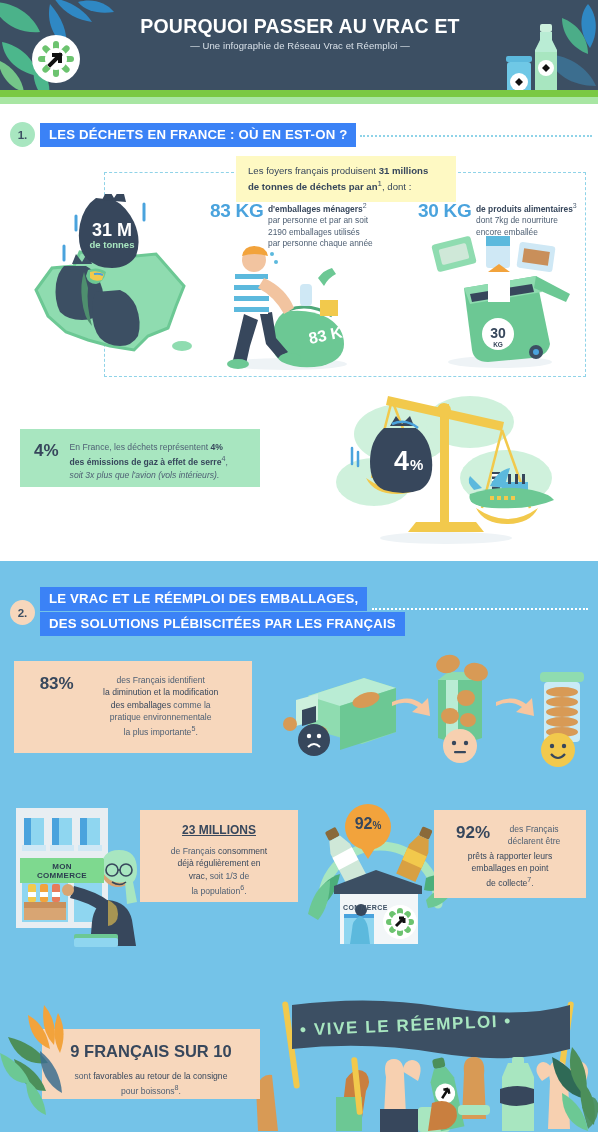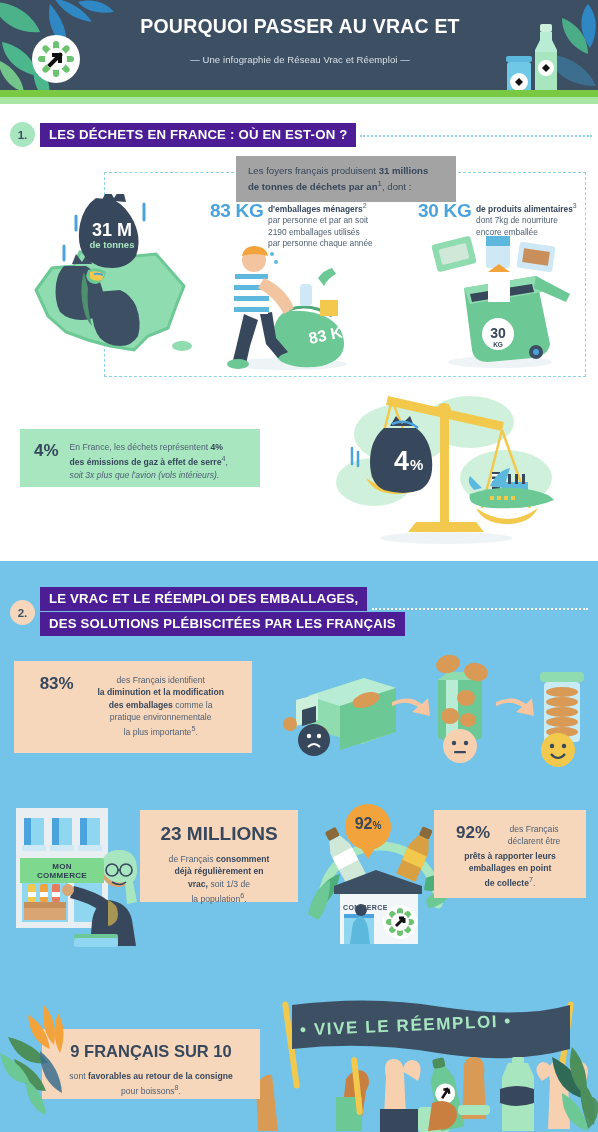--- a/index.html
+++ b/index.html
@@ -30,57 +30,57 @@
   }
   .logo-mark { position: absolute; left: 0; top: 0; width: 48px; height: 48px; }
   .title-wrap {
     position: absolute; left: 100px; top: 14px; width: 400px; text-align: center; z-index: 5;
   }
   .title-line {
     color: #ffffff; font-size: 19.5px; font-weight: bold; letter-spacing: 0.2px;
     line-height: 25px; white-space: nowrap;
   }
   .subtitle {
-    color: #d8e0e8; font-size: 9.5px; margin-top: 15px; letter-spacing: 0.1px;
+    color: #d8e0e8; font-size: 9.5px; margin-top: 1px; letter-spacing: 0.1px;
   }
   .leaf { position: absolute; }
 
   
   .sec1 {
     position: absolute; left: 0; top: 104px; width: 598px; height: 457px;
     background: #ffffff;
   }
   .sec-head { position: absolute; display: flex; align-items: center; }
   .sec-num {
     width: 25px; height: 25px; border-radius: 50%;
     display: flex; align-items: center; justify-content: center;
     font-size: 11.5px; font-weight: bold; color: #3c4f63; flex: 0 0 auto;
   }
   .sec-num.n1 { background: #a8e6c0; }
   .sec-num.n2 { background: #f7d7bc; }
   .sec-title-bar {
-    background: #4c1d95; color: #ffffff; font-weight: bold;
+    background: #3b82f6; color: #ffffff; font-weight: bold;
     padding: 3px 9px 4px 9px; font-size: 13.2px; letter-spacing: 0.2px;
     margin-left: 5px; line-height: 17px;
   }
   .dotline {
     position: absolute; height: 0; border-top: 2px dotted #8fd3e8;
   }
 
   
   .dashbox {
     position: absolute; border: 1.5px dashed #8fd3e8;
     border-top: none;
   }
   .dashbox-top-l, .dashbox-top-r {
     position: absolute; border-top: 1.5px dashed #8fd3e8; height: 0;
   }
 
   .callout-green {
-    position: absolute; background: #a3a3a3; color: #37475c;
+    position: absolute; background: #fef9c3; color: #37475c;
     font-size: 9.6px; line-height: 13.2px; padding: 8px 12px;
   }
   .callout-green b { font-weight: bold; }
 
   .statnum { color: #4aa3dd; font-weight: bold; font-size: 19px; letter-spacing: -0.3px; }
   .stattxt { color: #4f6074; font-size: 8.4px; line-height: 11.4px; }
   .stattxt b { color: #37475c; font-weight: bold; }
 
   .green-panel {
     position: absolute; background: #a8e6c0; display: flex; align-items: flex-start;
@@ -94,21 +94,21 @@
   
   .sec2 {
     position: absolute; left: 0; top: 561px; width: 598px; height: 571px;
     background: #74c3e8;
   }
   .peach-panel {
     position: absolute; background: #f7d7bc; padding: 13px 15px; text-align: center;
   }
   .peach-panel .big { color: #37475c; font-weight: bold; font-size: 17px; }
   .peach-panel .txt { color: #4f6074; font-size: 8.6px; line-height: 12.3px; }
-  .peach-panel .txt b { color: #37475c; font-weight: bold; }
+  .peach-panel .txt b { color: #37475c; font-weight: normal; }
 
   .flex-row { display: flex; align-items: flex-start; }
 
   .shop-sign {
     position: absolute; background: #7ed98f; color: #2c3e50;
     font-weight: bold; font-size: 8px; letter-spacing: 0.3px;
     padding: 3px 6px; text-align: center;
   }
   .commerce-label {
     position: absolute; color: #3c4f63; font-weight: bold;
@@ -515,21 +515,21 @@
           <line x1="106" y1="66" x2="108" y2="66"></line>
       </g>
       <path d="M100 78 q8 5 14 0" stroke="#37475c" stroke-width="1.6" fill="none"></path>
       <path d="M96 96 q10 4 10 14 q0 10 -10 12Z" fill="#f2c94c" opacity="0.6"></path>
       <rect x="62" y="130" width="44" height="8" rx="2" fill="#6cc894"></rect>
       <rect x="62" y="134" width="44" height="9" rx="2" fill="#8fd6f0"></rect>
     </svg>
     <div class="shop-sign" style="left:20px;top:298px;width:84px;">MON COMMERCE</div>
 
     <div class="peach-panel" style="left:140px;top:249px;width:158px;height:92px;">
-      <div class="big" style="font-size:19px;">23 MILLIONS</div>
+      <div class="big" style="font-size:12px;text-decoration:underline;">23 MILLIONS</div>
       <div class="txt" style="margin-top:8px;">
         <span>de Français </span><b>consomment</b><br>
         <b>déjà régulièrement en</b><br>
         <b>vrac,</b><span> soit 1/3 de</span><br>
         <span>la population</span><sup>6</sup>.
       </div>
     </div>
 
     <svg style="position:absolute;left:300px;top:243px;" width="160" height="145" viewBox="0 0 160 145">
       <path d="M22 100 a58 58 0 1 1 116 0" fill="none" stroke="#a8e6c0" stroke-width="9" stroke-linecap="round"></path>

